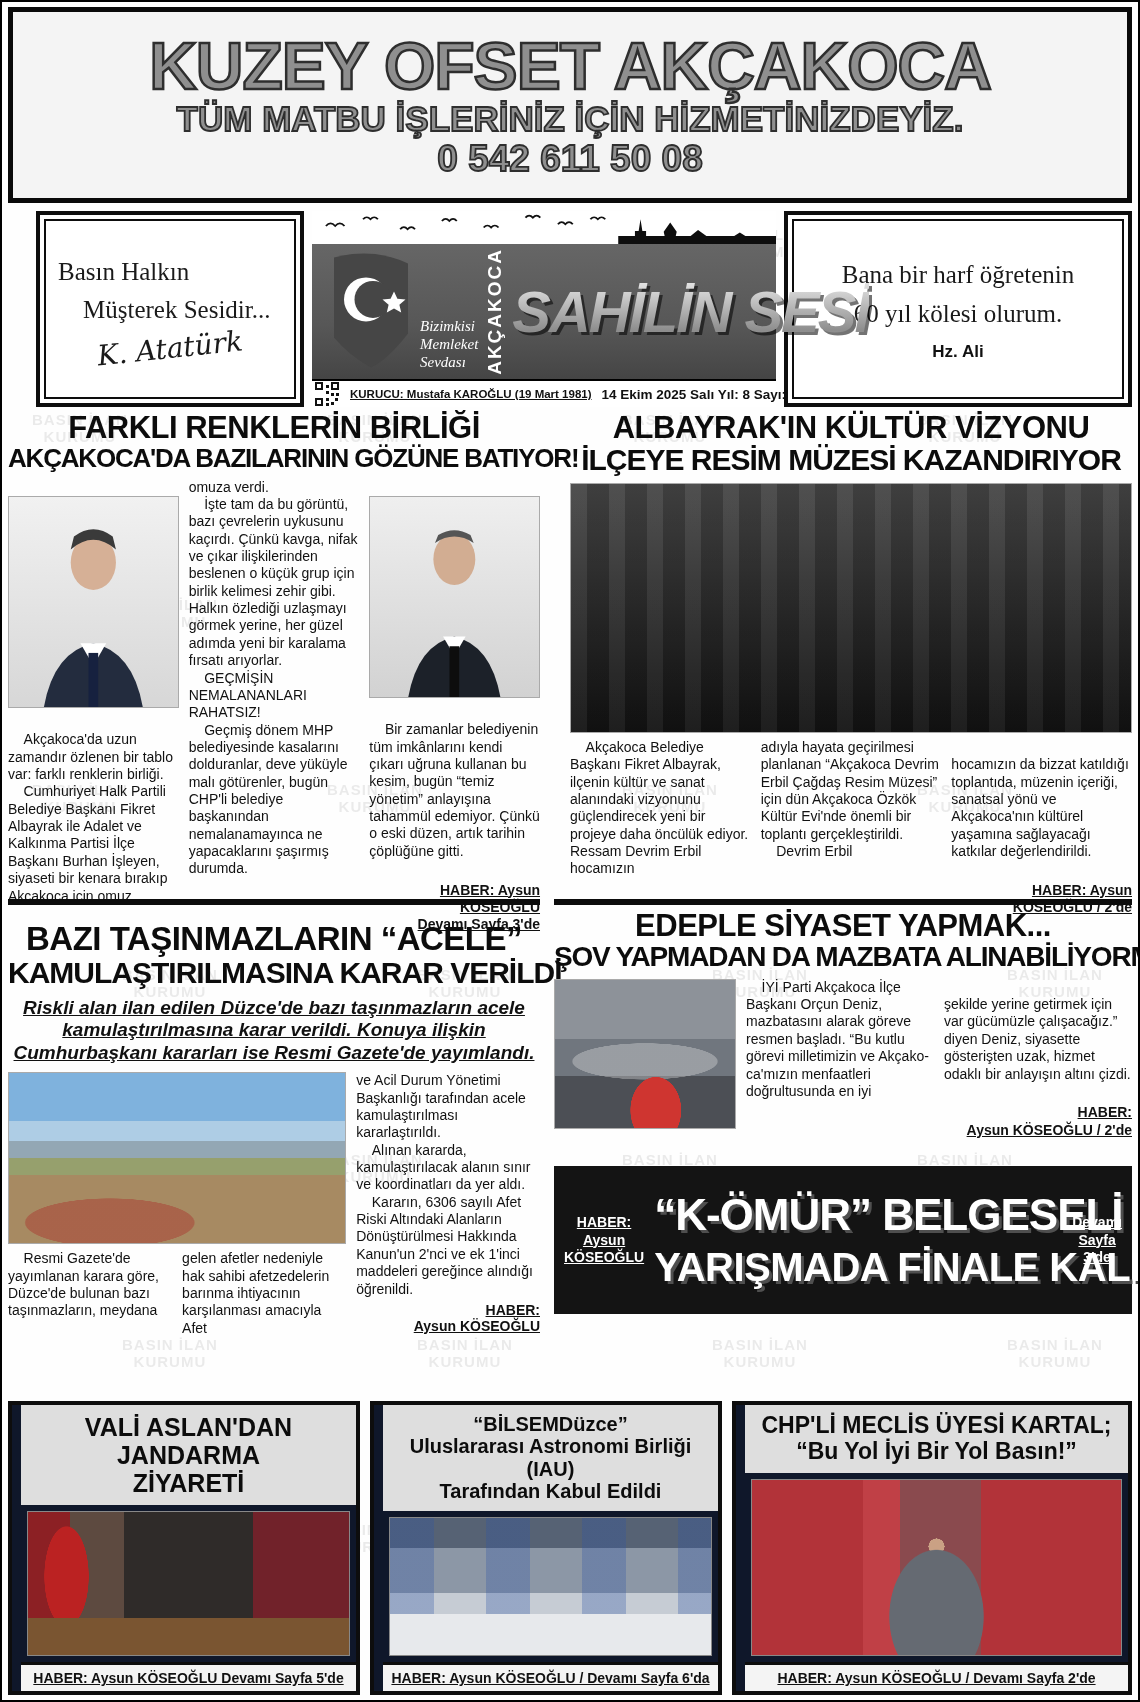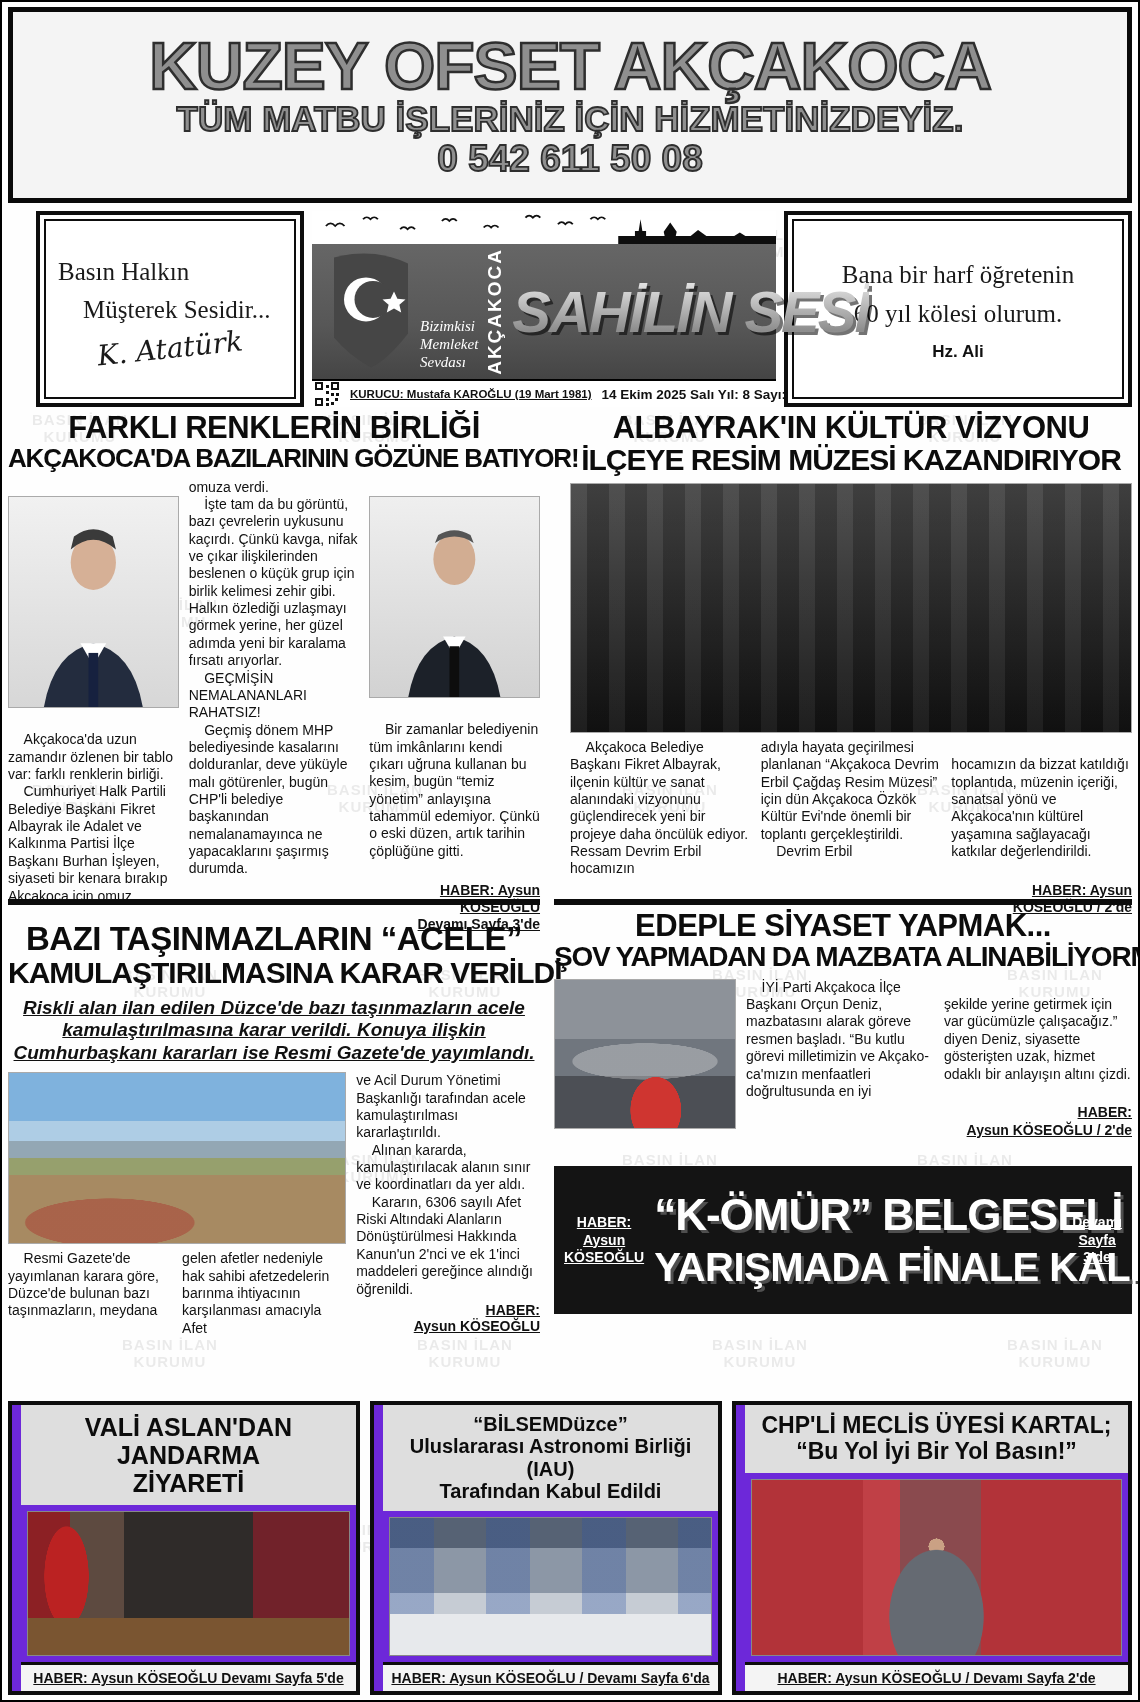--- a/index.html
+++ b/index.html
@@ -102,21 +102,21 @@
          padding:12px 10px;height:148px;box-sizing:border-box;margin-top:10px;}
   .komur-side{font-size:14px;font-weight:bold;text-decoration:underline;white-space:pre-line;
               text-align:center;line-height:1.25;flex:0 0 auto;}
   .komur-main{flex:1;text-align:center;min-width:0;}
   .komur-t1{font-size:44px;font-weight:900;letter-spacing:-1px;line-height:1;
             text-shadow:3px 3px 0 #4f4f4f;white-space:nowrap;}
   .komur-t2{font-size:40px;font-weight:900;letter-spacing:-0.5px;line-height:1;margin-top:10px;
             text-shadow:3px 3px 0 #4f4f4f;white-space:nowrap;}
   
   .bottom{display:flex;gap:10px;margin-top:10px;flex:1;min-height:0;}
-  .bbox{border:4px solid #0d0d0d;background:#6d28d9;display:flex;flex-direction:column;box-sizing:border-box;padding-left:9px;}
+  .bbox{border:4px solid #0d0d0d;background:#0f172a;display:flex;flex-direction:column;box-sizing:border-box;padding-left:9px;}
   .bbox1{width:352px;} .bbox2{width:352px;} .bbox3{flex:1;}
   .bbox-head{background:#dedede;text-align:center;font-weight:900;line-height:1.12;
              padding:8px 4px;white-space:pre-line;color:#0c0c0c;}
   .bh1{font-size:25px;} .bh2{font-size:20px;} .bh3{font-size:23px;}
   .bbox-photo{flex:1;margin:6px;border:1px solid #888;position:relative;overflow:hidden;}
   .ph-vali{background:
       linear-gradient(0deg,#7a5531 0 26%,transparent 26%),
       radial-gradient(ellipse 40px 90px at 12% 45%,#b22 0 55%,transparent 56%),
       linear-gradient(90deg,#8c2024 0 13%,#5d4a40 13% 30%,#2f2b29 30% 70%,#71222a 70% 100%);}
   .ph-bilsem{background:

